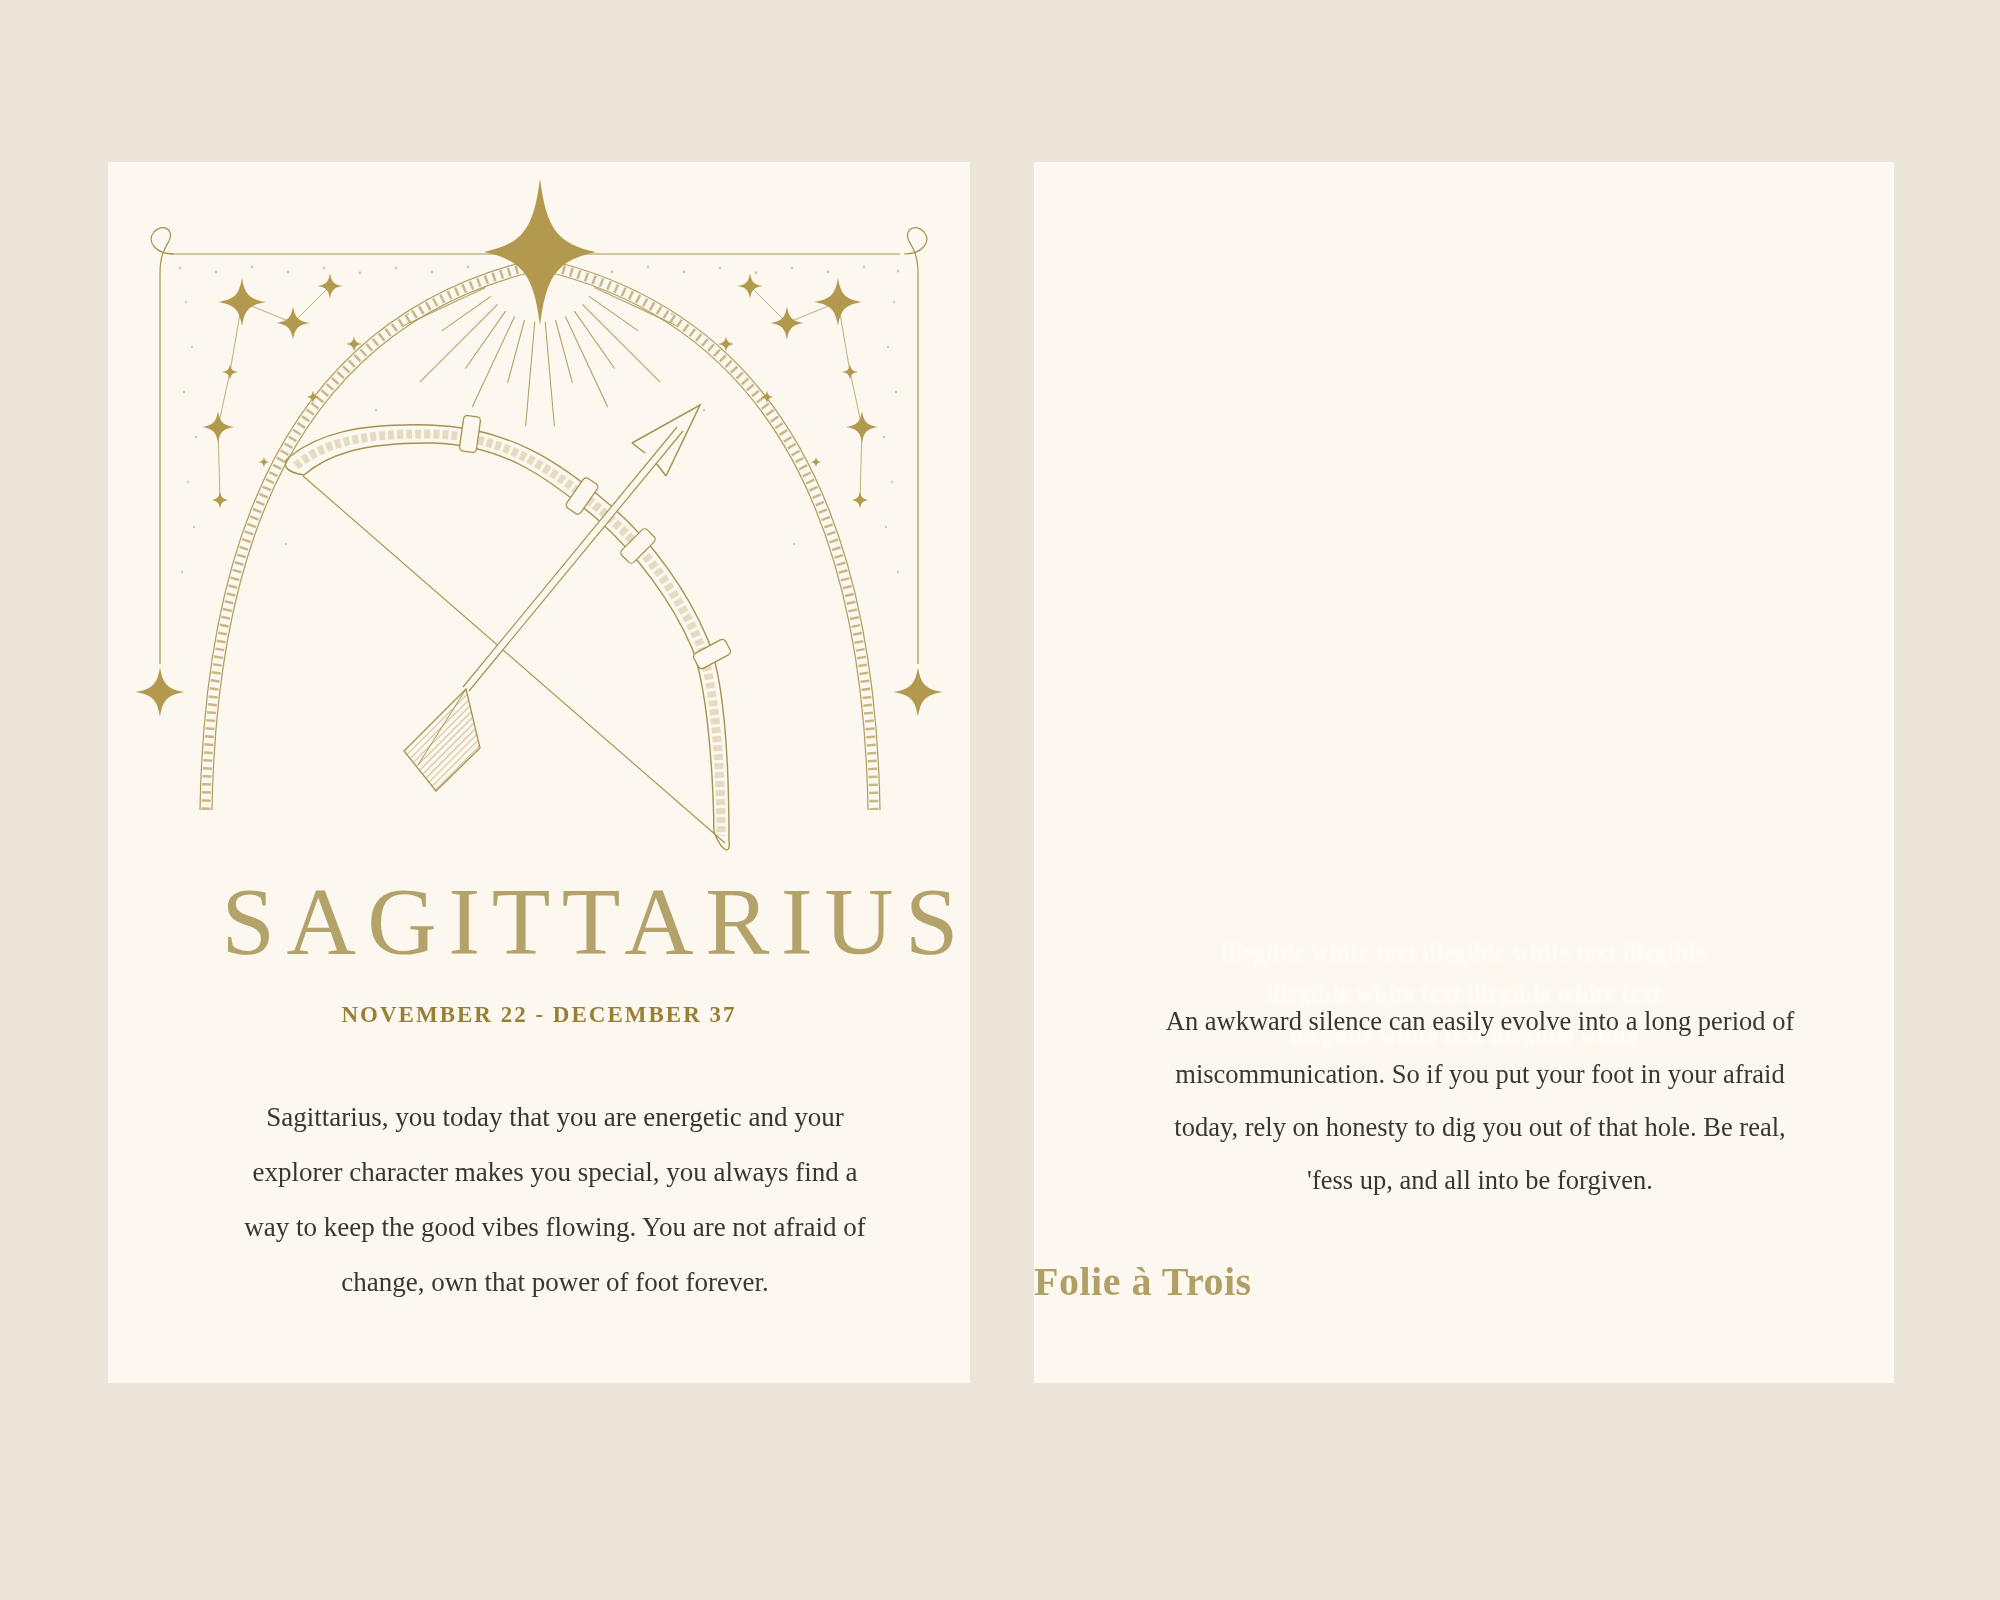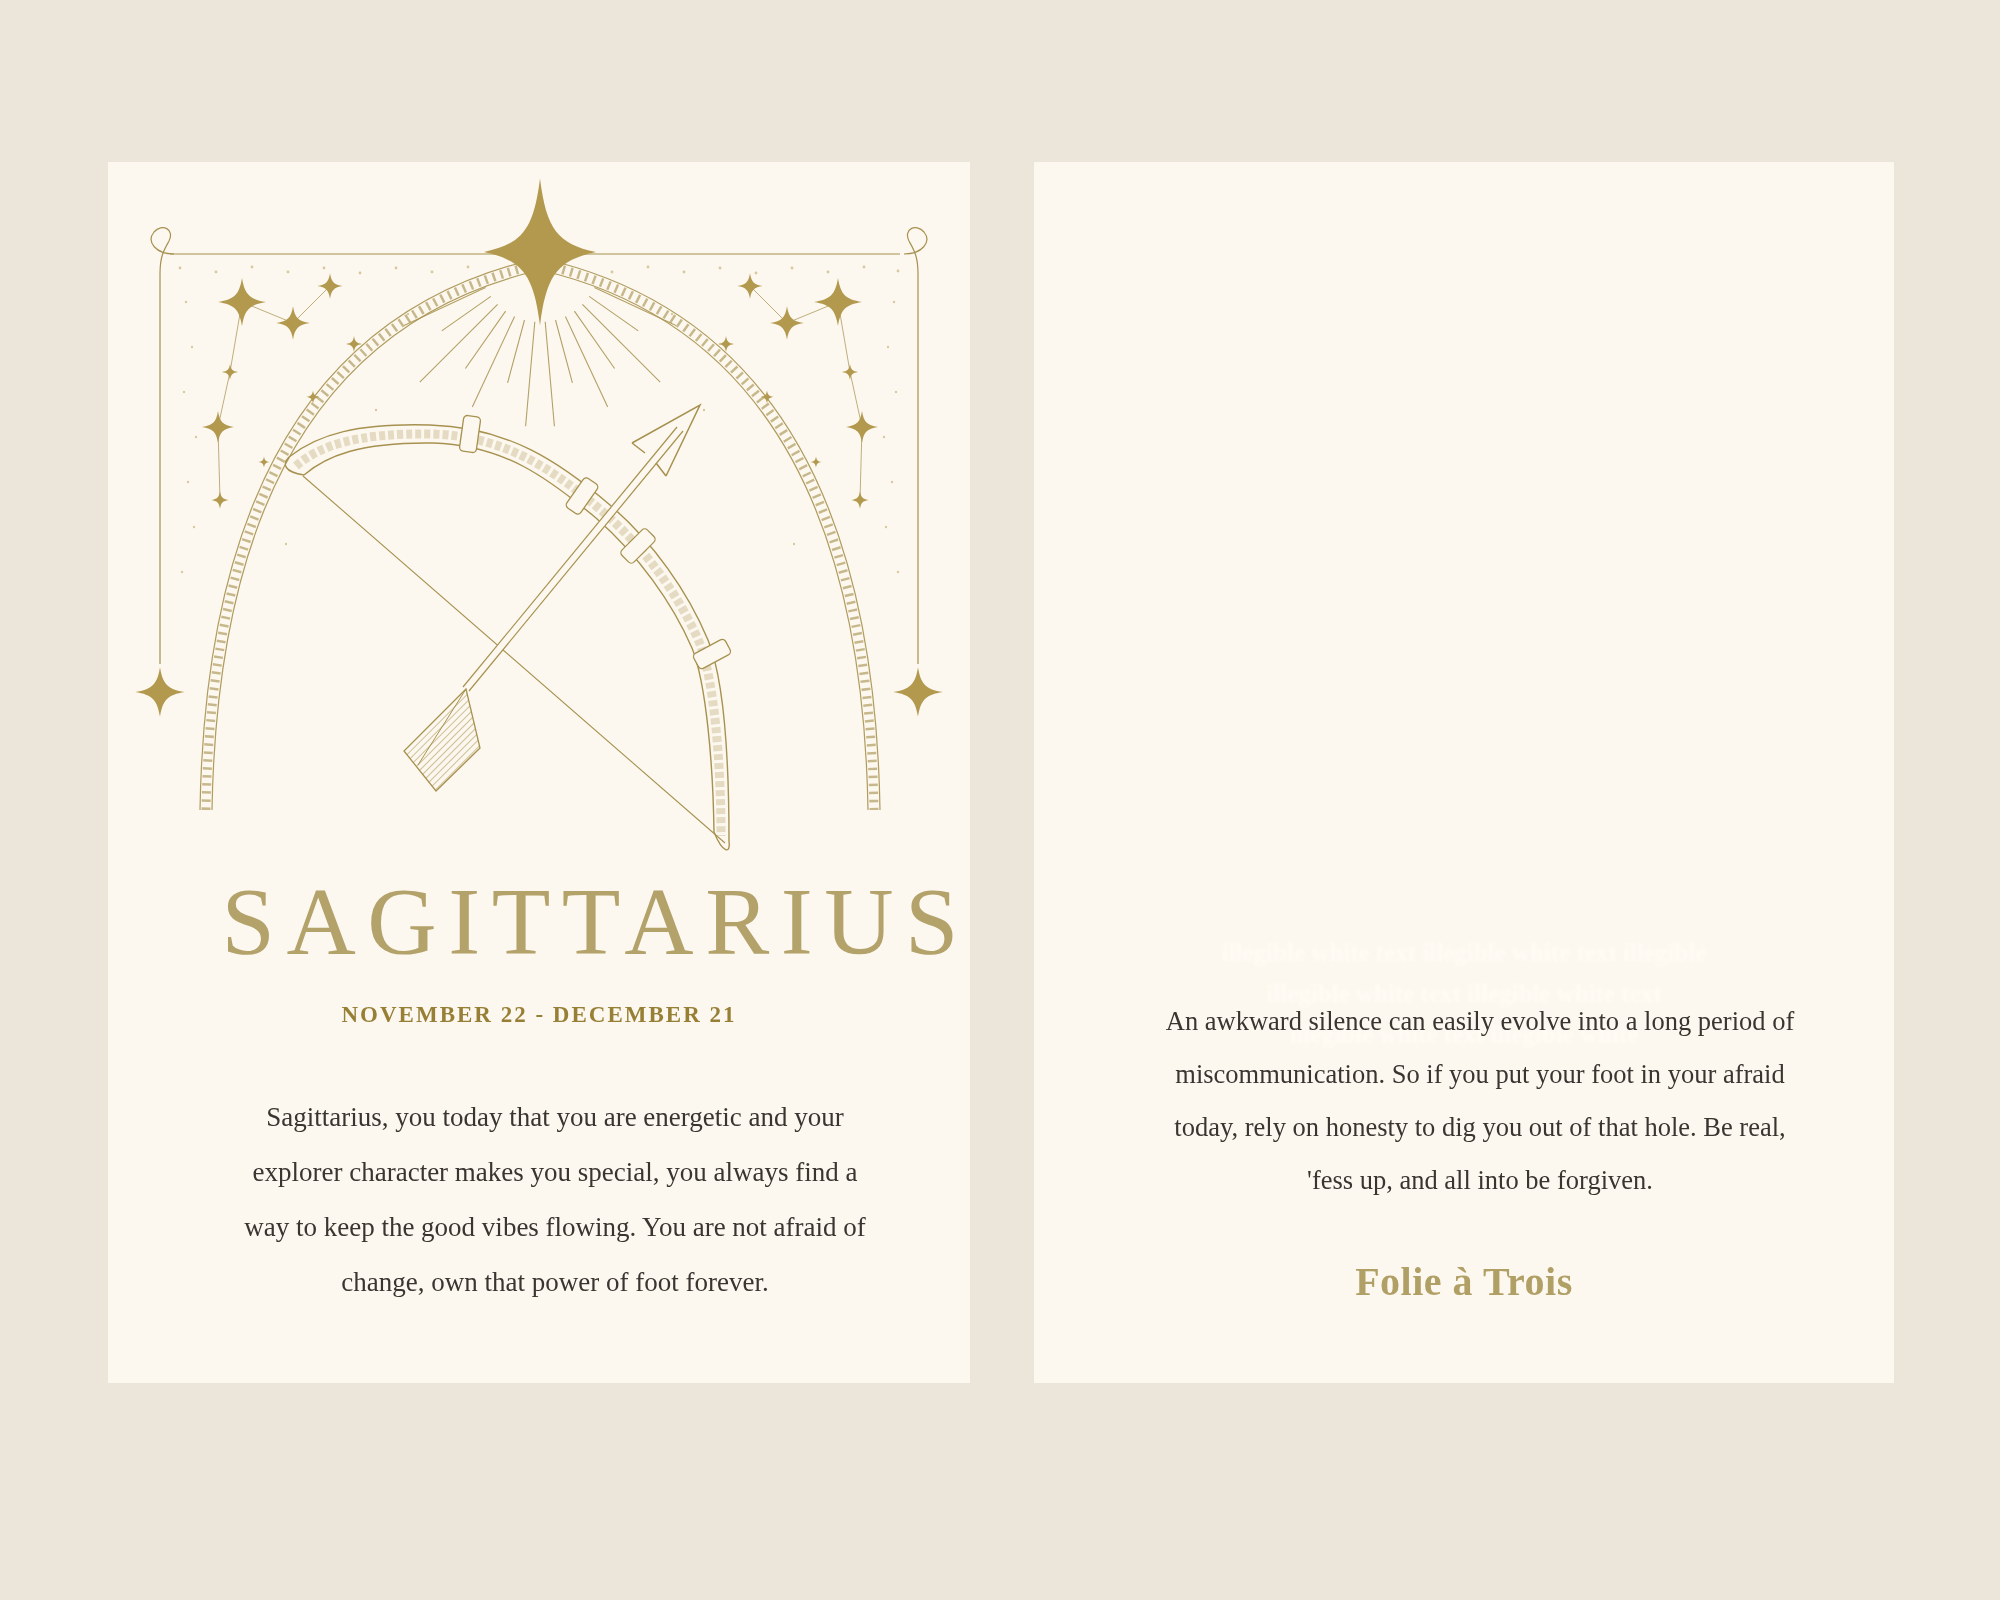--- a/index.html
+++ b/index.html
@@ -45,21 +45,20 @@
     position:absolute;top:770px;left:0;width:100%;
     text-align:center;
     font-size:25px;font-weight:700;line-height:41px;
     color:#fffcf5;filter:blur(1.4px);
     user-select:none;
   }
   .ghost-text span{display:block;white-space:nowrap;}
 
   .brand{
     position:absolute;top:1096px;left:0;width:100%;
-    text-align:center;
     font-size:40px;font-weight:700;letter-spacing:0.5px;
     color:#b1a066;white-space:nowrap;
   }
 </style>
 </head>
 <body>
 
 <div class="stage">
 
   <section class="card card-left">
@@ -197,21 +196,21 @@
         <line x1="569" y1="265" x2="355" y2="525" stroke="#a6914f" stroke-width="1.2"></line>
         <path d="M 524 281 L 592 243 L 558 314" stroke="#a6914f" stroke-width="1.5" fill="none"></path>
         <path d="M 524 281 L 537 291 M 558 314 L 548 301" stroke="#a6914f" stroke-width="1.5" fill="none"></path>
         <polygon points="358,527 296,589 328,629 372,586" fill="url(#hatch)" stroke="#a6914f" stroke-width="1.3"></polygon>
         <line x1="358" y1="527" x2="310" y2="603" stroke="#a6914f" stroke-width="1"></line>
       </g>
     </svg>
 
     <h1 class="zodiac-title">SAGITTARIUS</h1>
 
-    <div class="zodiac-date">NOVEMBER 22 - DECEMBER 21</div>
+    <div class="zodiac-date">NOVEMBER 22 - DECEMBER 37</div>
 
     <p class="body-text zodiac-desc">
       <span>Sagittarius, you today that you are energetic and your</span>
       <span>explorer character makes you special, you always find a</span>
       <span>way to keep the good vibes flowing. You are not afraid of</span>
       <span>change, own that power of foot forever.</span>
     </p>
   </section>
 
   <section class="card card-right">

